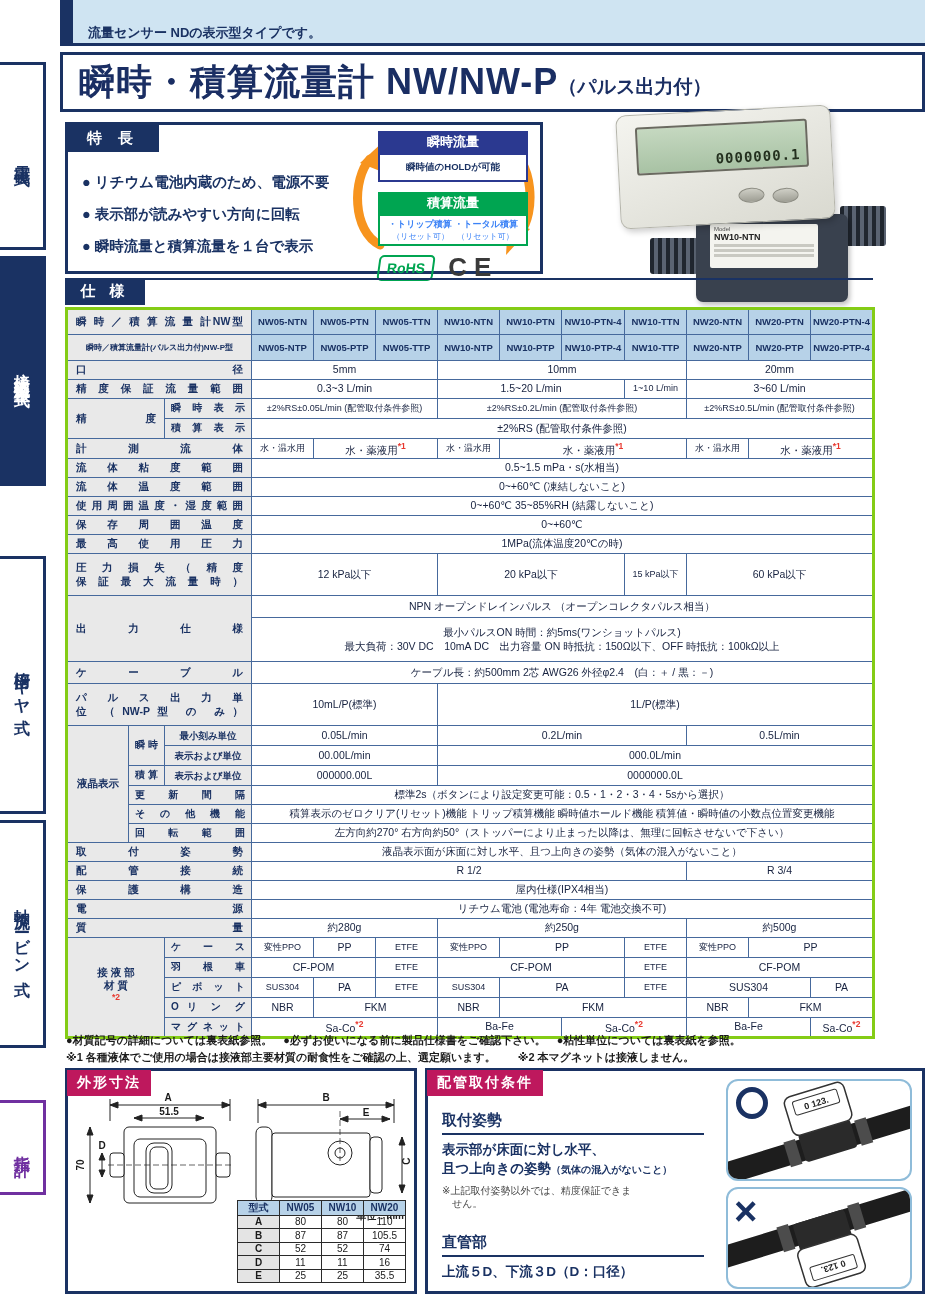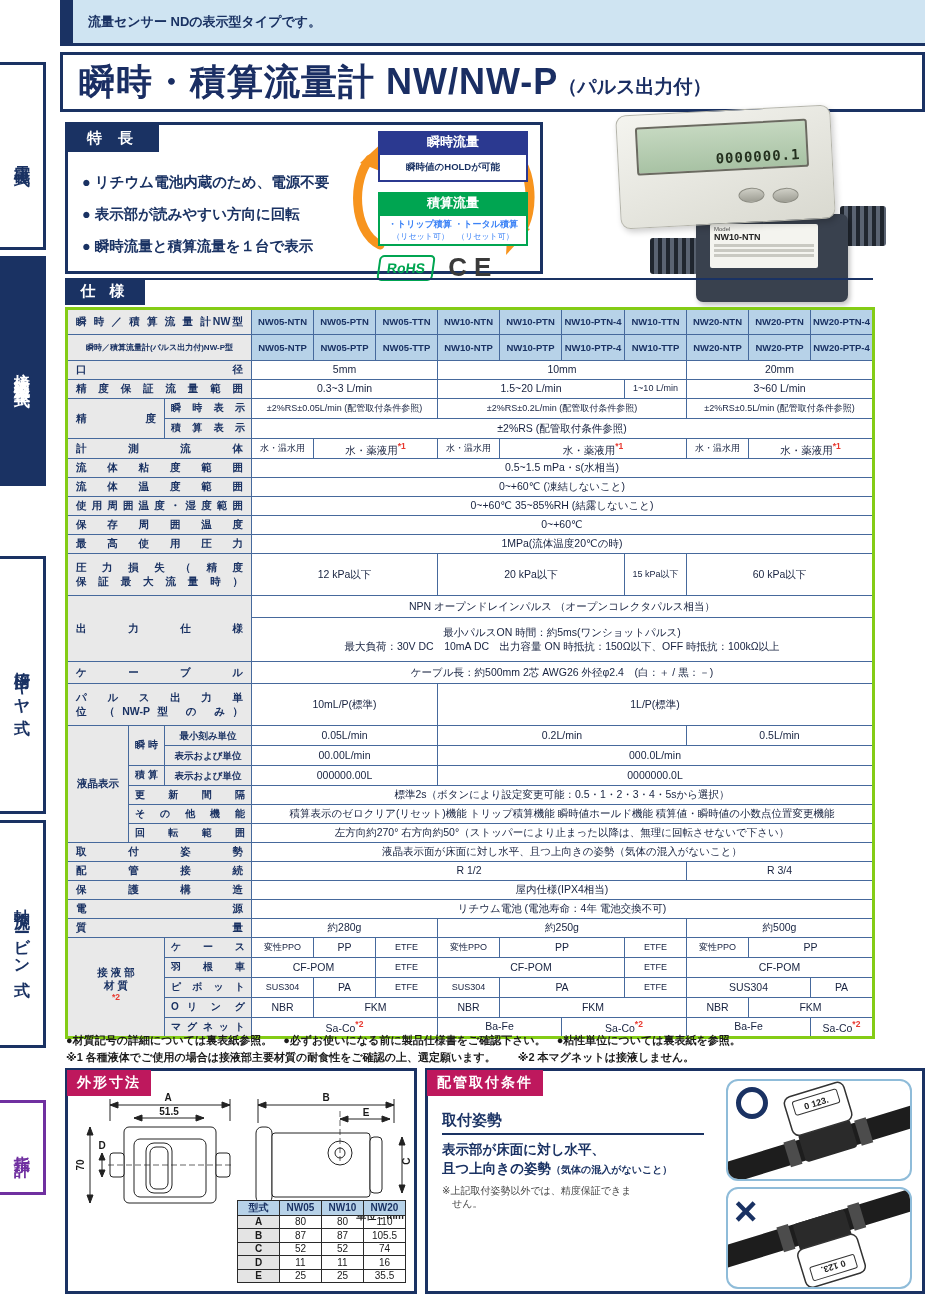--- a/index.html
+++ b/index.html
@@ -11,21 +11,21 @@
   .stab { position:absolute; left:0; width:46px; background:#fff; border:3px solid #1a3263; border-left:none;
           color:#1a3263; writing-mode:vertical-rl; display:flex; align-items:center; justify-content:center;
           font-weight:bold; font-size:16px; letter-spacing:3px; }
   .stab.active { background:#1a3263; color:#fff; }
   .stab.purple { border-color:#7030a0; color:#7030a0; }
 
   
   .topstrip { position:absolute; left:60px; top:0; width:865px; height:46px; background:#cfe4f2;
               border-bottom:3px solid #1a3263; }
   .topstrip .accent { position:absolute; left:0; top:0; width:13px; height:100%; background:#1a3263; }
-  .topstrip .note { position:absolute; left:28px; top:13px; font-size:13px; font-weight:bold; color:#1a3263; }
+  .topstrip .note { position:absolute; left:28px; top:24px; font-size:13px; font-weight:bold; color:#1a3263; }
 
   
   .titlebox { position:absolute; left:60px; top:52px; width:865px; height:60px; background:#fff;
               border:3px solid #1a3263; display:flex; align-items:center; padding-left:16px; }
   .titlebox .big { font-size:36px; font-weight:bold; color:#1a2e63; letter-spacing:1px; }
   .titlebox .suf { font-size:19px; font-weight:bold; color:#1a2e63; margin-top:10px; }
 
   
   .features { position:absolute; left:65px; top:122px; width:478px; height:152px; border:3px solid #1a3263; background:#fff; }
   .flabel { position:absolute; left:-1px; top:-1px; width:92px; height:28px; background:#1a3263; color:#fff;
@@ -532,20 +532,22 @@
   <div class="bbox" id="mountbox">
     <div class="blabel">配管取付条件</div>
     <div class="m-left">
       <div class="m-h">取付姿勢</div>
       <div class="m-b">
         <span>表示部が床面に対し水平、</span><br>
         <span>且つ上向きの姿勢</span><span class="small">（気体の混入がないこと）</span>
       </div>
       <div class="m-note">※上記取付姿勢以外では、精度保証できま
 　せん。</div>
+      <div class="m-h m-h2">直管部</div>
+      <div class="m-b">上流５D、下流３D（D：口径）</div>
     </div>
 
     <div class="tile" id="tile-ok">
       <div class="okmark"></div>
       <svg width="186" height="102" viewBox="0 0 186 102">
         <g transform="rotate(-17 93 51)">
           <rect x="-30" y="52" width="250" height="22" rx="4" fill="#1d1d1d"></rect>
           <rect x="54" y="50" width="12" height="26" fill="#4c4c4c"></rect>
             <rect x="128" y="50" width="12" height="26" fill="#4c4c4c"></rect>
           <rect x="70" y="46" width="54" height="30" rx="4" fill="#2a2a2a"></rect>

